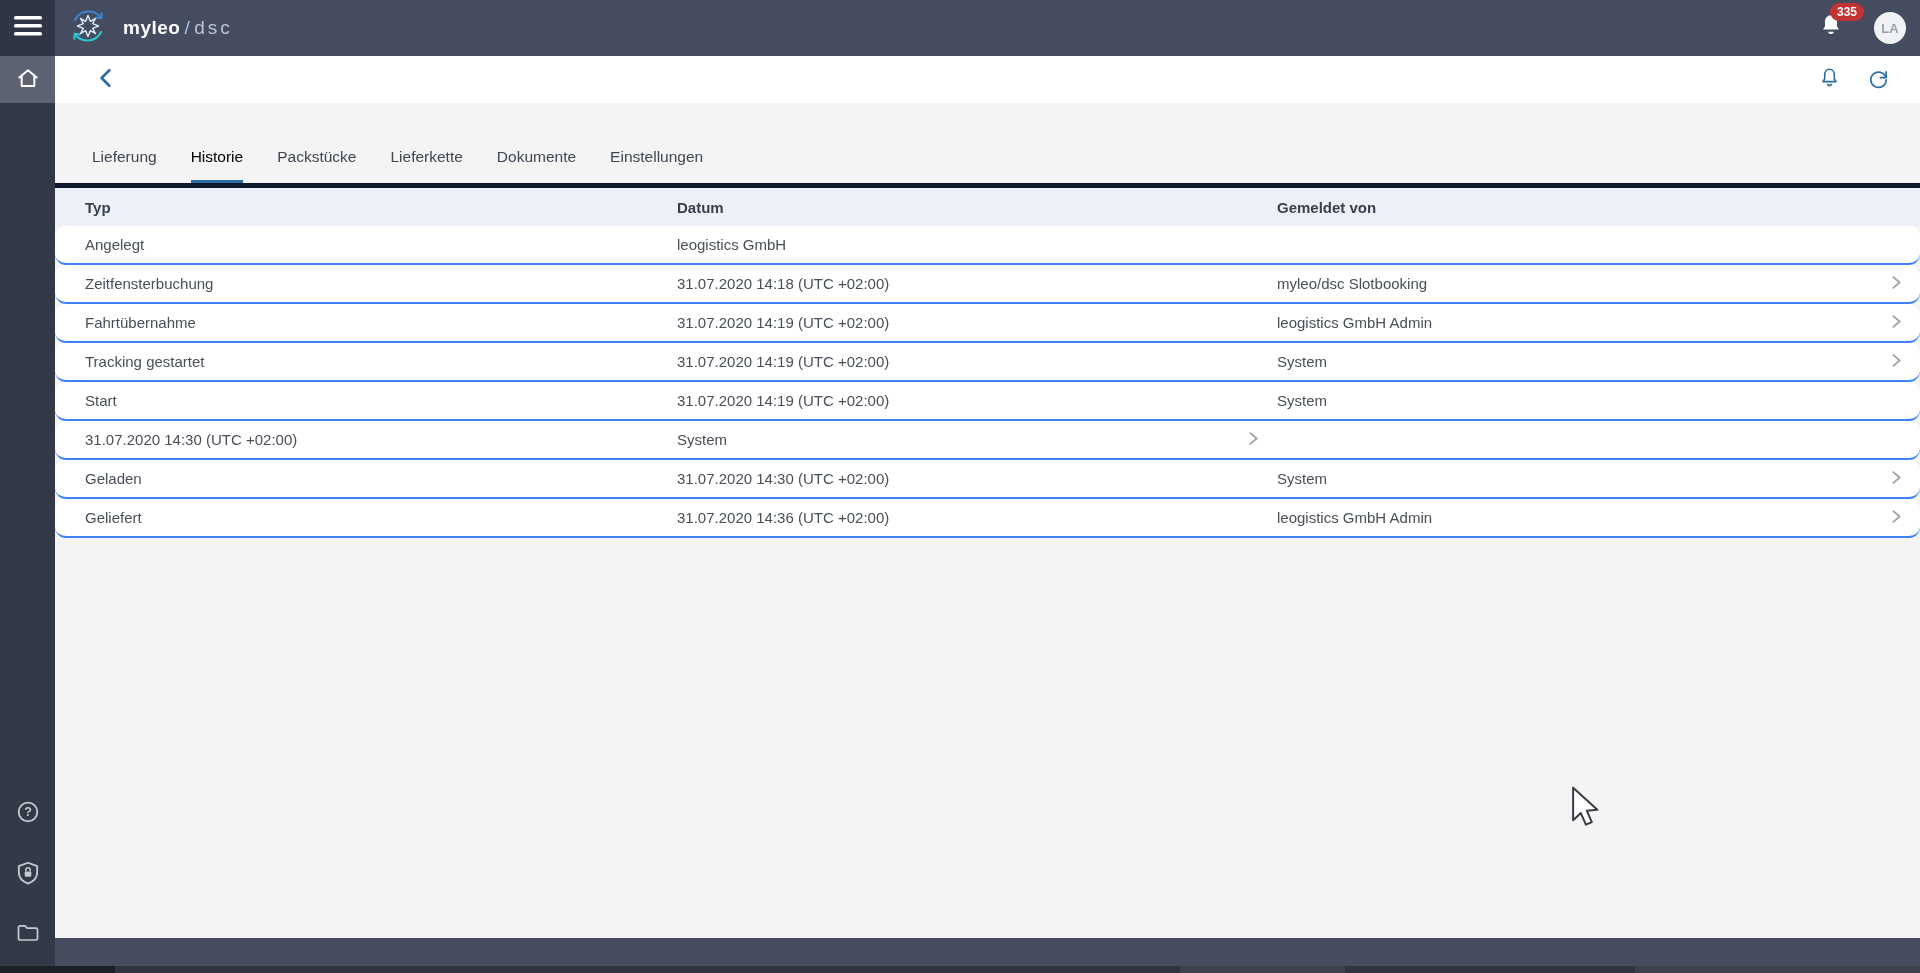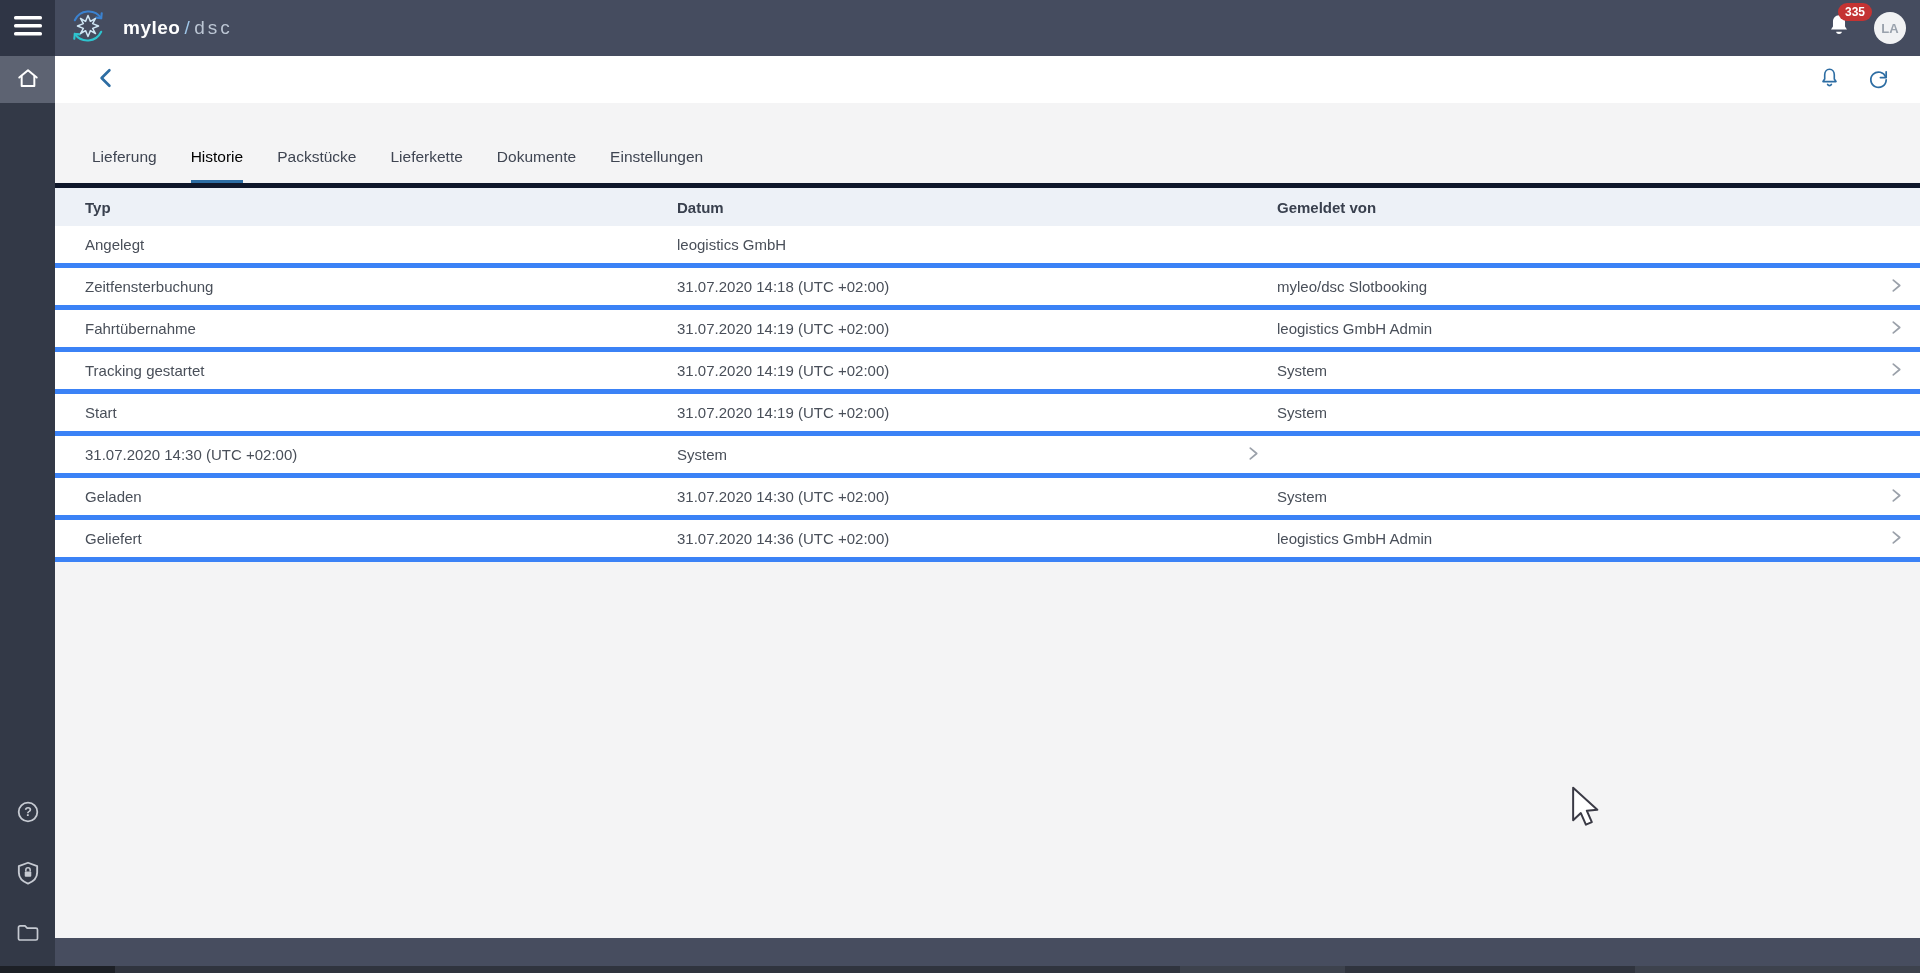--- a/index.html
+++ b/index.html
@@ -9,21 +9,21 @@
     background:#f4f4f5;color:#40454f;
   }
   
   .topbar{position:absolute;left:0;top:0;width:1920px;height:56px;background:#454c5f;display:flex;align-items:center;z-index:5;}
   .hamburger{width:55px;height:56px;background:#2f3545;display:flex;align-items:center;justify-content:center;cursor:pointer;}
   .brand{display:flex;align-items:center;margin-left:14px;gap:16px;}
   .brand-text{font-size:19px;letter-spacing:.5px;}
   .brand-text .b1{color:#ffffff;font-weight:bold;}
   .brand-text .sep{color:#9fc6e8;font-weight:300;margin:0 4px;}
   .brand-text .b2{color:#bcc6d4;font-weight:300;letter-spacing:3px;}
-  .topbar-right{margin-left:auto;display:flex;align-items:center;gap:22px;padding-right:14px;}
+  .topbar-right{margin-left:auto;display:flex;align-items:center;gap:30px;padding-right:14px;}
   .bell-wrap{position:relative;cursor:pointer;}
   .badge{position:absolute;left:12px;top:-9px;background:#c43333;color:#fff;font-size:12px;font-weight:bold;
     padding:2px 7px;border-radius:9px;line-height:14px;}
   .avatar{width:32px;height:32px;border-radius:50%;background:#f1f2f4;color:#9aa2ad;font-size:13px;font-weight:bold;
     display:flex;align-items:center;justify-content:center;cursor:pointer;}
   
   .sidebar{position:absolute;left:0;top:56px;width:55px;bottom:7px;background:#333947;z-index:4;}
   .side-item{width:55px;height:47px;display:flex;align-items:center;justify-content:center;cursor:pointer;}
   .side-item.active{background:#5d6372;}
   .side-bottom{position:absolute;bottom:14px;left:0;width:55px;display:flex;flex-direction:column;align-items:center;gap:25px;}
@@ -42,21 +42,21 @@
   .tabs{height:85px;flex:none;display:flex;align-items:flex-end;padding-left:20px;border-bottom:5px solid #0f172a;box-sizing:border-box;}
   .tab{padding:0 17px;font-size:15.5px;color:#3f4552;cursor:pointer;}
   .tab span{display:inline-block;padding-bottom:14px;border-bottom:3px solid transparent;}
   .tab.active{color:#000000;}
   .tab.active span{border-bottom-color:#2d6da3;}
   
   .table{flex:none;}
   .thead{height:38px;background:#edf1f7;display:grid;grid-template-columns:592px 600px 1fr;align-items:center;
     padding-left:30px;font-size:15px;font-weight:bold;color:#39404e;}
   .trow{height:37px;background:#ffffff;display:grid;grid-template-columns:592px 600px 1fr;align-items:center;
-    padding-left:30px;font-size:15px;color:#494f59;border-bottom:5px solid #3b82f6;}
+    padding-left:30px;font-size:15px;color:#494f59;border-bottom:2px solid #3b82f6;border-radius:11px;}
   .trow .c3{display:flex;align-items:center;justify-content:space-between;padding-right:18px;}
   .trow[data-interactable="true"]{cursor:pointer;}
   
   .filler{flex:1;background:#f4f4f5;}
   .footer{height:28px;background:#474d5f;flex:none;}
   .bottom-strip{position:absolute;left:0;bottom:0;width:1920px;height:7px;background:#30343e;z-index:6;display:flex;}
   .bottom-strip .seg1{width:115px;background:#1d2026;}
   .bottom-strip .seg2{width:1065px;background:#30343e;}
   .bottom-strip .seg3{width:165px;background:#3d424d;}
   .bottom-strip .seg4{width:290px;background:#30343e;}

